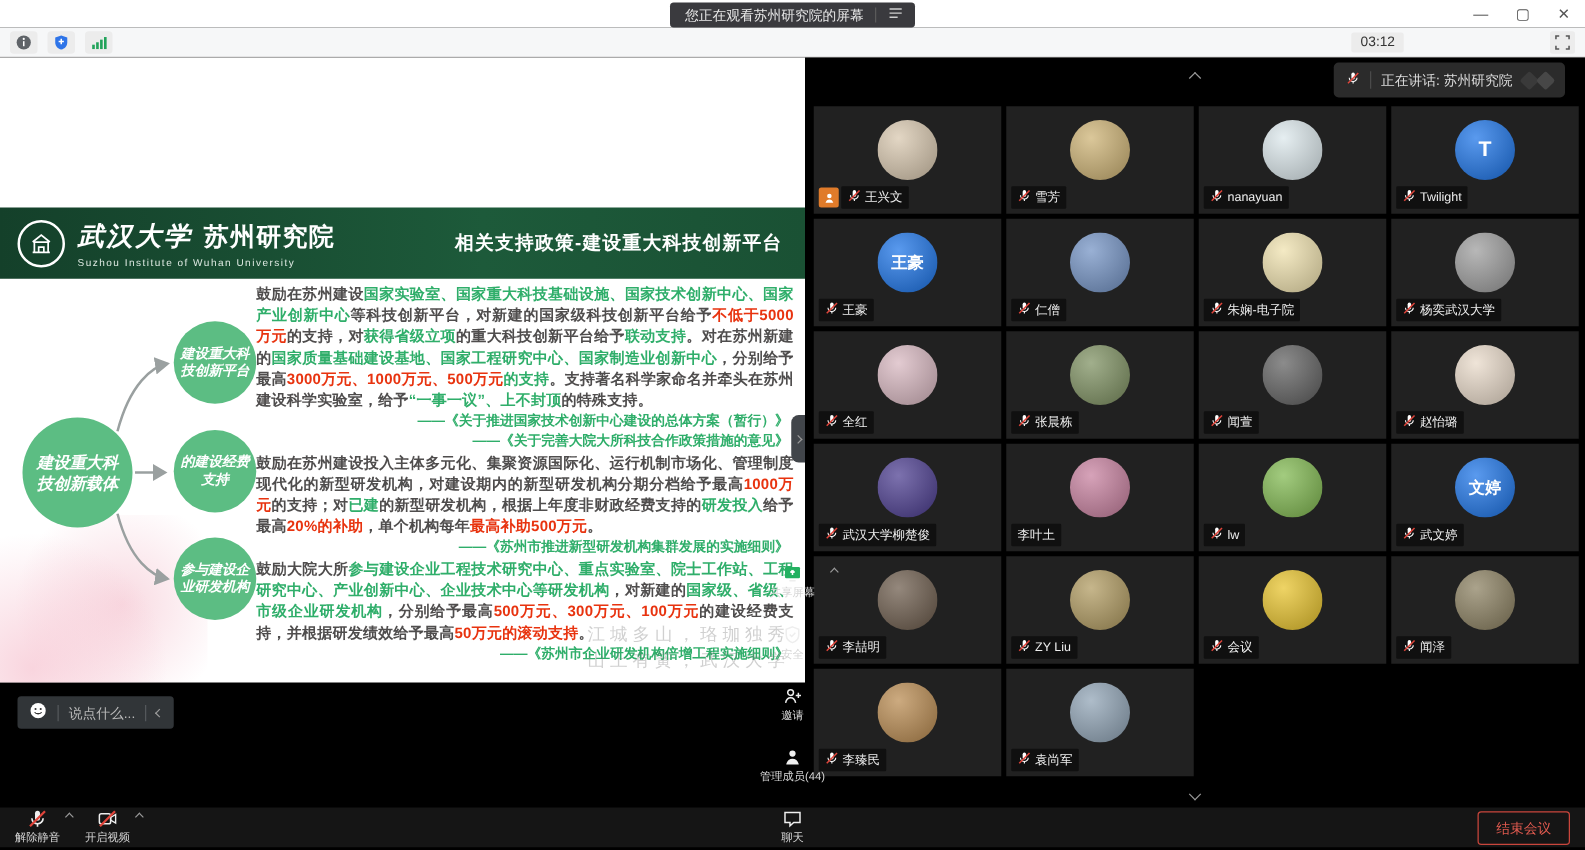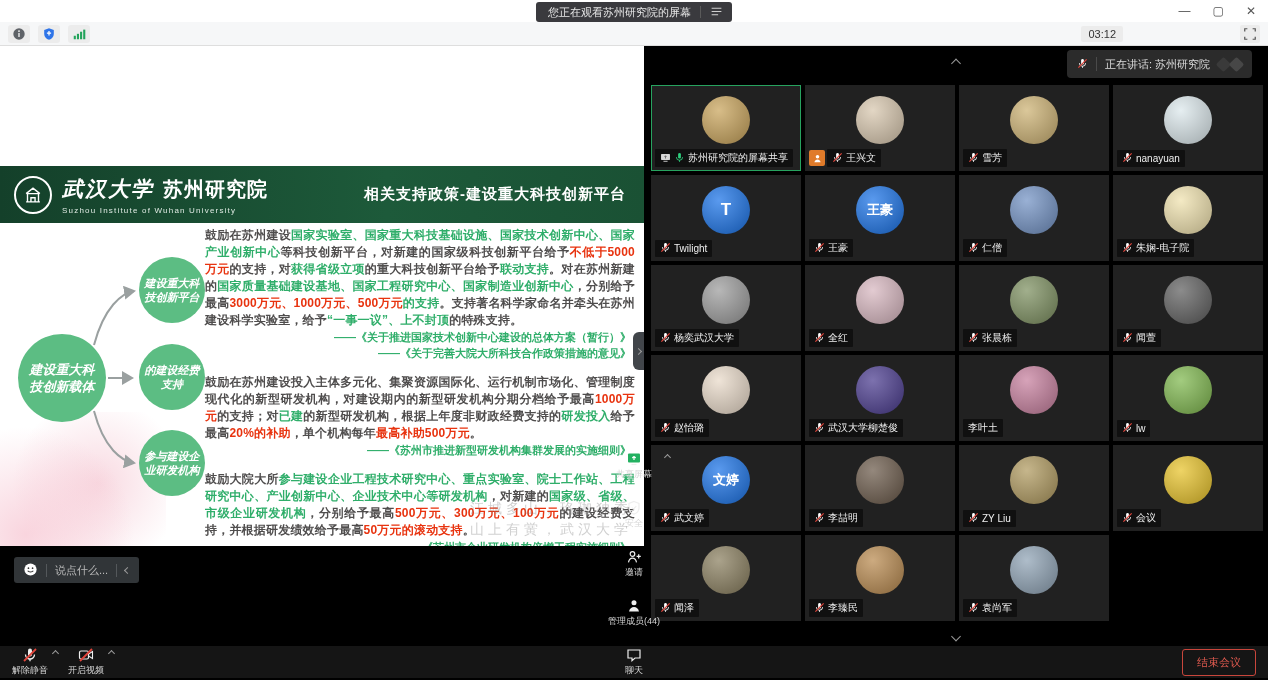--- a/index.html
+++ b/index.html
@@ -36,21 +36,21 @@
 
   .slide-body{position:absolute;left:0;top:177px;width:644px;height:323px;}
   .diagram{position:absolute;left:0;top:0;width:212px;height:323px;}
   .circle{position:absolute;border-radius:50%;background:#5cbd83;color:#fff;display:flex;align-items:center;justify-content:center;text-align:center;font-weight:bold;box-sizing:border-box;font-style:italic;}
   .c-root{left:18px;top:111px;width:88px;height:88px;font-size:13px;line-height:17px;padding:6px;}
   .c-child{width:66px;height:66px;font-size:11px;line-height:14px;padding:5px;}
   .c-1{left:139px;top:34px;} .c-2{left:139px;top:121px;} .c-3{left:139px;top:207px;}
   .arrows{position:absolute;left:0;top:0;}
 
   .text-col{position:absolute;left:205px;top:2px;width:430px;}
-  .para{font-size:12px;line-height:17px;font-weight:600;text-align:justify;margin-top:13px;letter-spacing:.2px;}
+  .para{font-size:12px;line-height:17px;font-weight:600;text-align:justify;margin-top:1px;letter-spacing:.2px;}
   .para:first-child{margin-top:2px;}
   .seg-d{color:#4f4d4d;} .seg-g{color:#2fae6a;} .seg-r{color:#e8330f;}
   .cite{font-size:11px;line-height:16px;color:#2fae6a;font-weight:bold;text-align:right;padding-right:4px;}
 
   .watermark{position:absolute;right:12px;bottom:6px;text-align:right;color:rgba(120,120,120,.35);font-family:"Liberation Serif",serif;font-size:14px;line-height:21px;letter-spacing:4px;z-index:1;}
   .blossom{position:absolute;left:-34px;bottom:-36px;width:200px;height:170px;z-index:0;background:
     radial-gradient(circle at 30% 72%,rgba(244,178,195,.55),rgba(244,178,195,0) 58%),
     radial-gradient(circle at 66% 42%,rgba(236,148,170,.35),rgba(236,148,170,0) 52%);}
 
   .chat-pill{position:absolute;left:14px;top:511px;height:26px;background:#313538;border-radius:3px;display:flex;align-items:center;padding:0 9px;gap:8px;color:#b9b9b9;font-size:11px;}
@@ -238,38 +238,20 @@
               <path d="M3.5 7.5a4.5 4.5 0 0 0 9 0" fill="none" stroke="#fff" stroke-width="1.3"></path>
               <line x1="8" y1="12" x2="8" y2="14.3" stroke="#fff" stroke-width="1.3"></line>
               <line x1="2" y1="14" x2="14" y2="2" stroke="#e0443a" stroke-width="1.8"></line>
             </svg></span>
         <span class="sp-div"></span>
         <span>正在讲话: 苏州研究院</span>
         <span class="diamond" style="background:#3a3a3a"></span>
         <span class="diamond" style="background:#474747;margin-left:-6px"></span>
       </div>
       <div class="tiles" id="tiles">
-          <div class="tile active">
-            <div class="avatar" style="background: radial-gradient(circle at 35% 30%, rgba(255, 255, 255, 0.28), rgba(0, 0, 0, 0.28)), rgb(201, 164, 91);"></div>
-            <div class="label-row">
-              <span class="name-chip">
-                <span><svg width="11" height="11" viewBox="0 0 16 16">
-                    <rect x="1.5" y="3" width="13" height="8.5" rx="1" fill="#d8d8d8"></rect>
-                    <path d="M8 9.5v-4M8 5.5 6.5 7M8 5.5 9.5 7" stroke="#555" fill="none" stroke-width="1.1"></path>
-                    <line x1="5" y1="13.5" x2="11" y2="13.5" stroke="#d8d8d8" stroke-width="1.3"></line>
-                  </svg></span>
-                <span><svg width="11" height="11" viewBox="0 0 16 16">
-                    <rect x="6" y="1.5" width="4" height="8" rx="2" fill="#2ecf7d"></rect>
-                    <path d="M3.5 7.5a4.5 4.5 0 0 0 9 0" fill="none" stroke="#2ecf7d" stroke-width="1.3"></path>
-                    <line x1="8" y1="12" x2="8" y2="14.3" stroke="#2ecf7d" stroke-width="1.3"></line>
-                  </svg></span>
-                <span>苏州研究院的屏幕共享</span>
-              </span>
-            </div>
-          </div>
           <div class="tile">
             <div class="avatar" style="background: radial-gradient(circle at 35% 30%, rgba(255, 255, 255, 0.28), rgba(0, 0, 0, 0.28)), rgb(216, 199, 174);"></div>
             <div class="label-row">
               <span class="chip-orange">
                 <svg width="11" height="11" viewBox="0 0 16 16">
                   <circle cx="8" cy="5.5" r="2.6" fill="#fff"></circle>
                   <path d="M3.5 13.5c.6-2.7 2.4-4 4.5-4s3.9 1.3 4.5 4z" fill="#fff"></path>
                 </svg>
               </span>
               <span class="name-chip">

